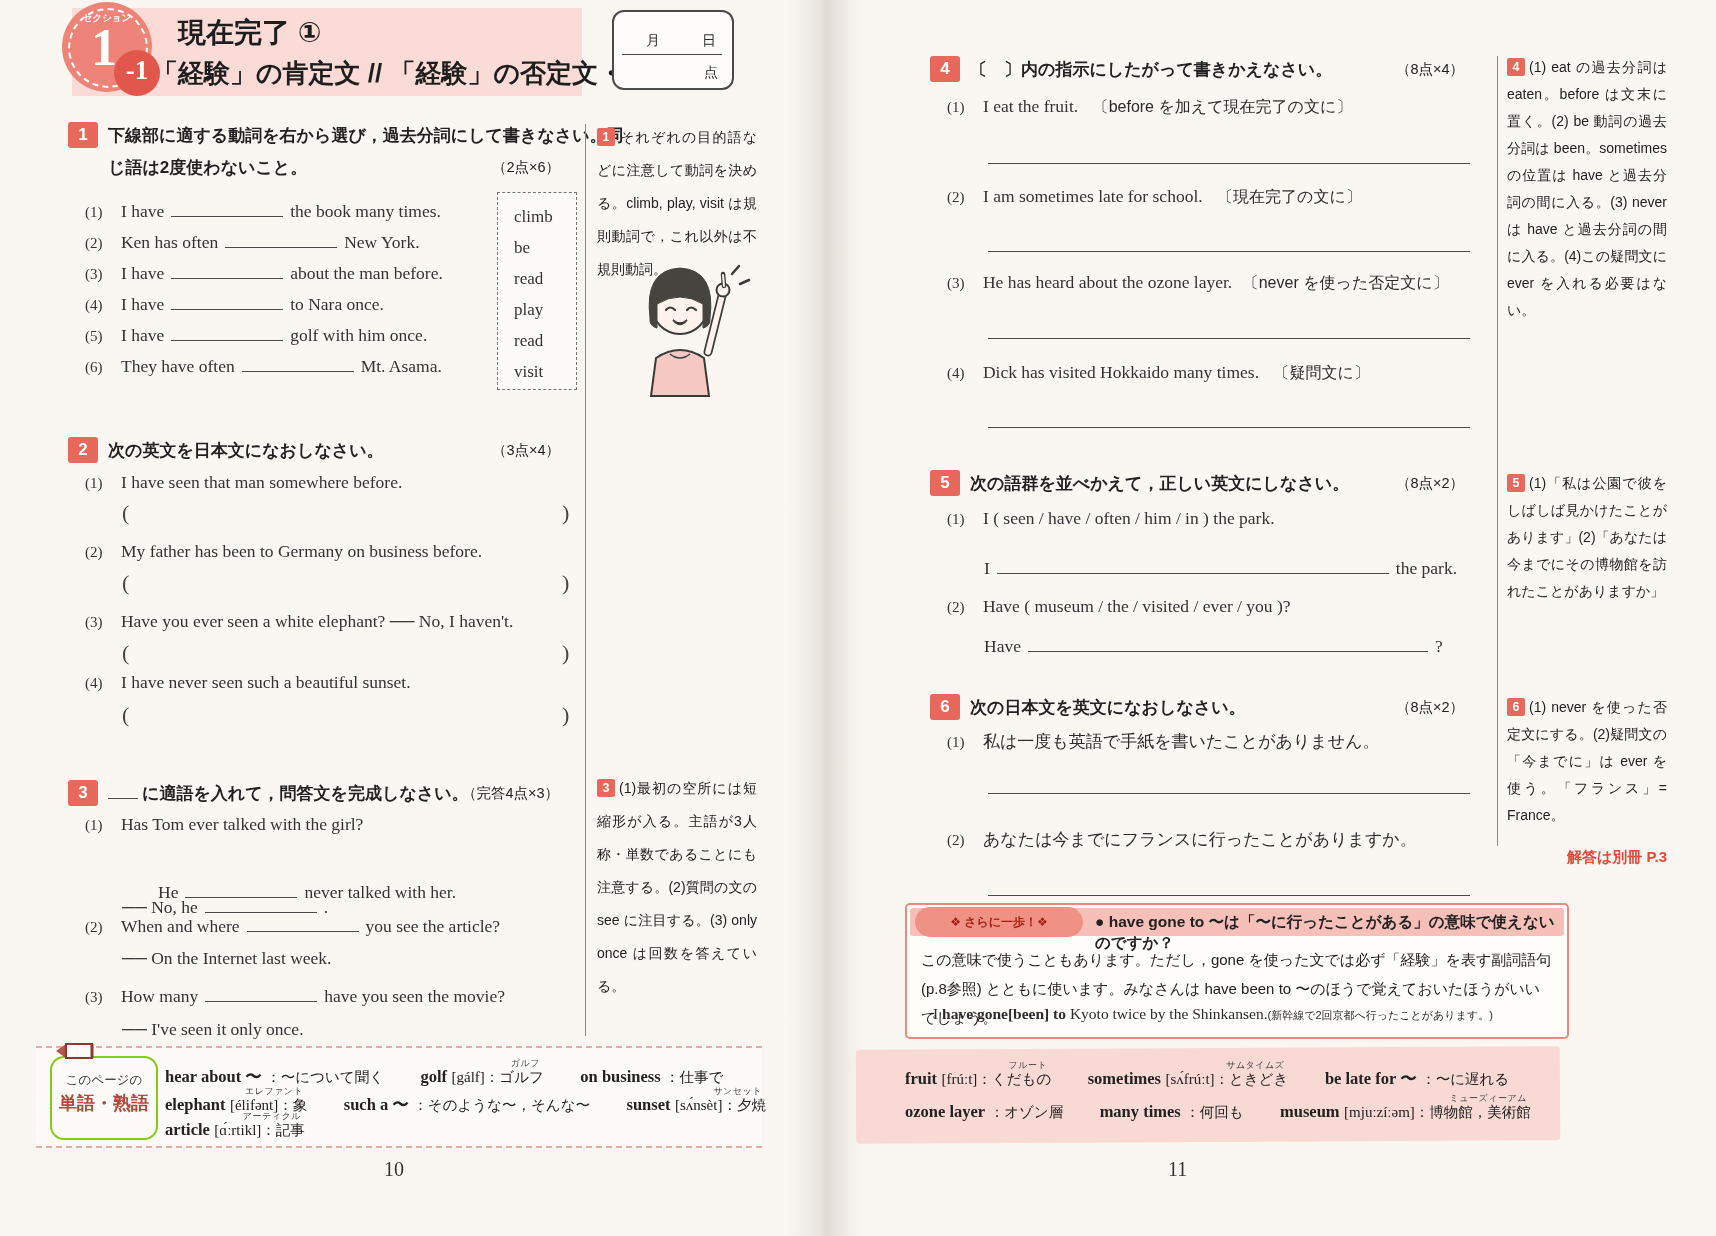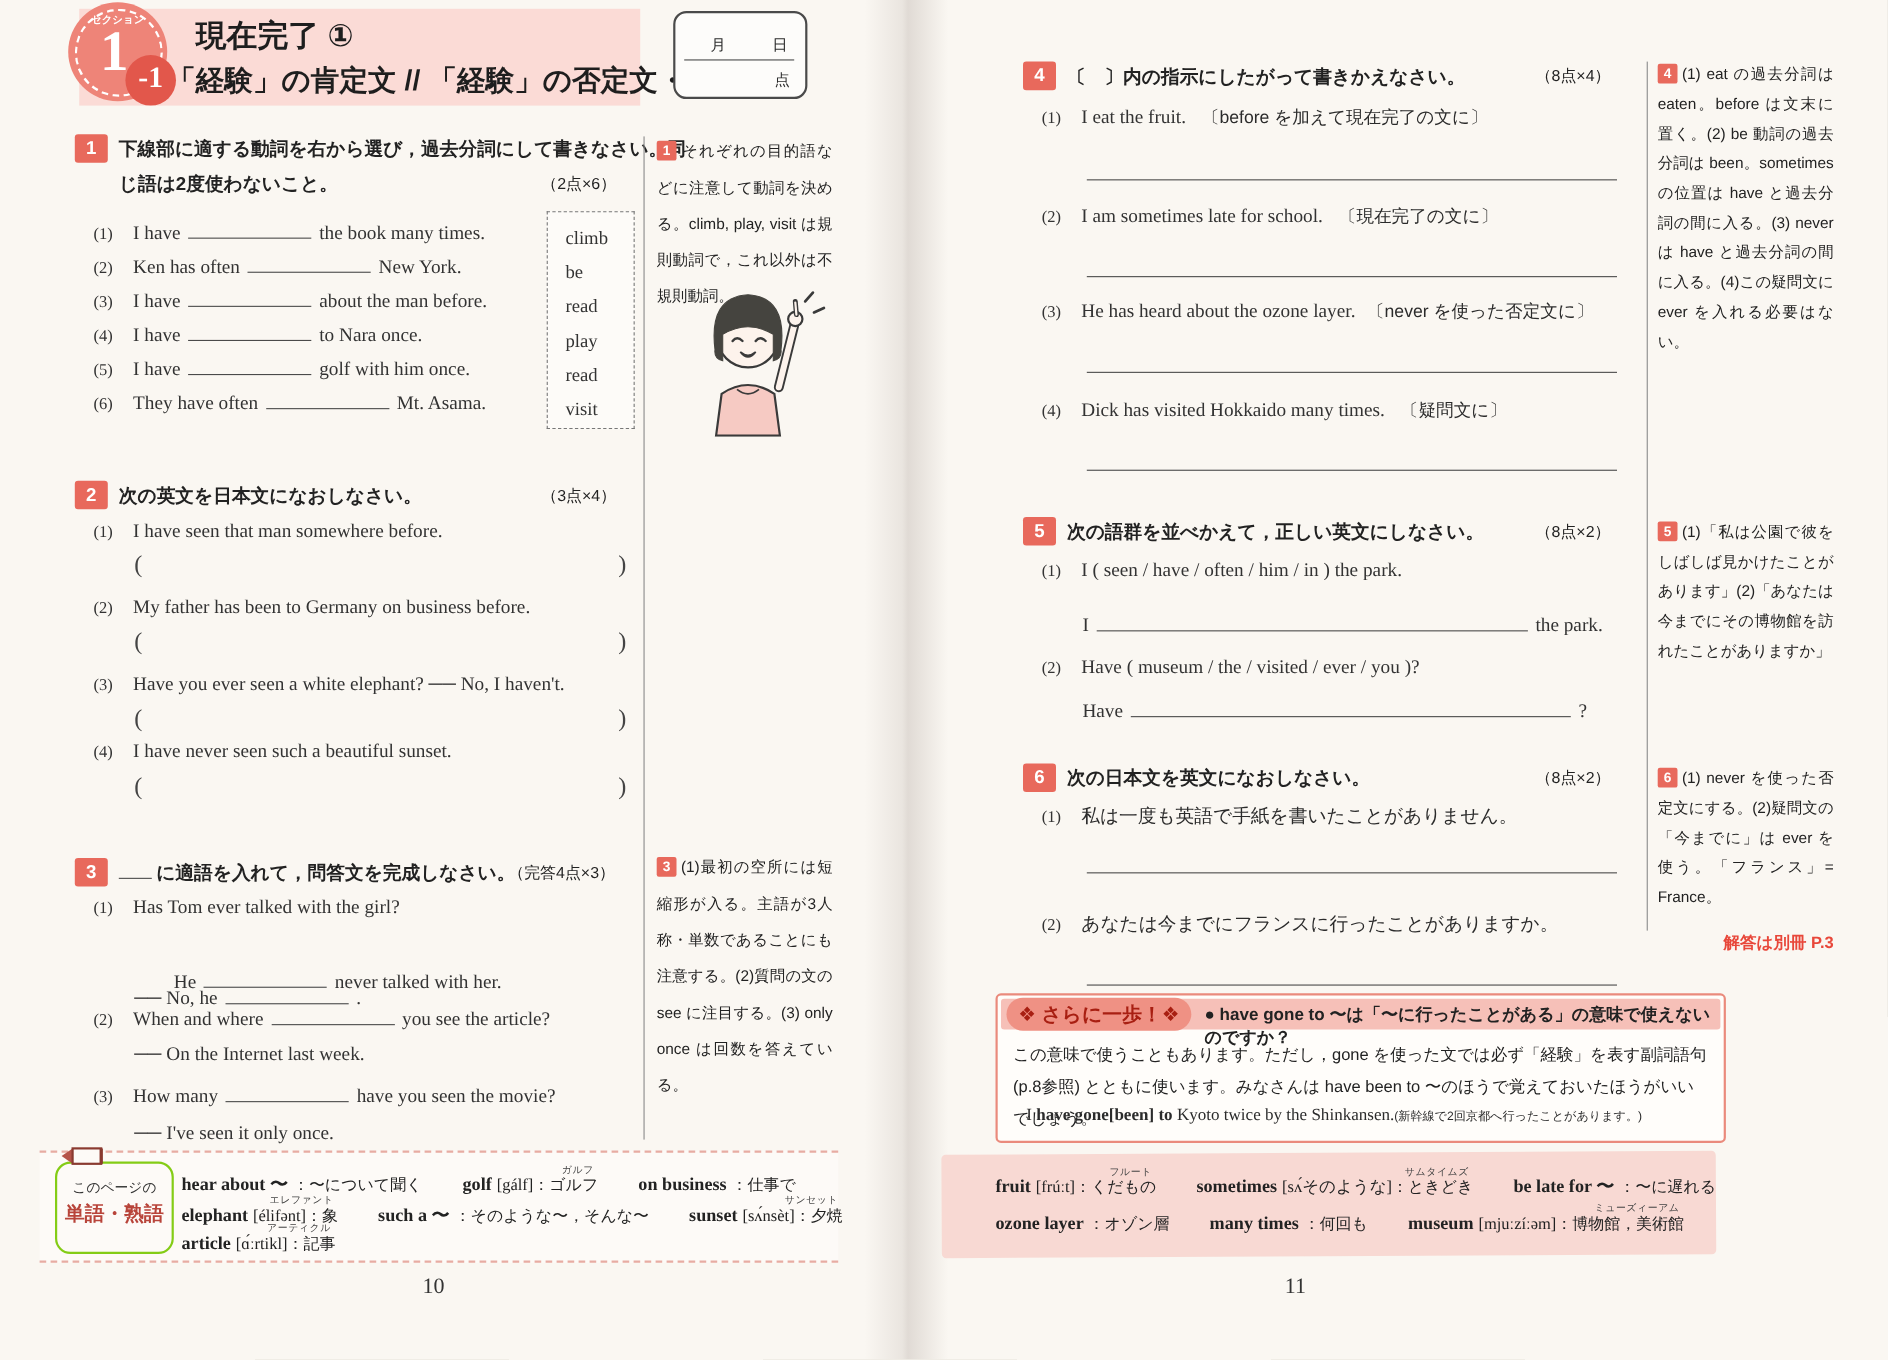--- a/index.html
+++ b/index.html
@@ -294,33 +294,33 @@
     <span class="nbadge">5</span><span class="jp">(1)「私は公園で彼をしばしば見かけたことがあります」(2)「あなたは今までにその博物館を訪れたことがありますか」</span>
   </div>
   <div class="abs noteR" style="left:1507px;top:694px;">
     <span class="nbadge">6</span><span class="jp">(1) never を使った否定文にする。(2)疑問文の「今までに」は ever を使う。「フランス」= France。</span>
   </div>
   <div class="abs jp redtxt" style="left:1507px;top:848px;width:160px;text-align:right;">解答は別冊 P.3</div>
 
   <div class="abs" style="left:905px;top:903px;width:660px;height:132px;border:2px solid #ea8a7c;border-radius:5px;background:#fffdfa;">
     <div class="abs" style="left:3px;top:3px;right:3px;height:28px;background:#f6c0b8;border-radius:3px;"></div>
     <div class="abs" style="left:8px;top:2px;width:168px;height:30px;background:#ef9184;border-radius:15px;text-align:center;">
-      <span class="jp" style="font-size:18px;font-weight:bold;color:#a81f12;line-height:30px;">❖ さらに一歩！❖</span>
+      <span class="jp" style="font-size:12px;font-weight:bold;color:#a81f12;line-height:30px;">❖ さらに一歩！❖</span>
     </div>
     <div class="abs jp" style="left:188px;top:7px;font-size:15.5px;font-weight:bold;color:#222;">● have gone to 〜は「〜に行ったことがある」の意味で使えないのですか？</div>
     <div class="abs jp" style="left:14px;top:40px;width:632px;font-size:15px;line-height:29px;color:#222;">この意味で使うこともあります。ただし，gone を使った文では必ず「経験」を表す副詞語句 (p.8参照) とともに使います。みなさんは have been to 〜のほうで覚えておいたほうがいいでしょう。</div>
     <div class="abs" style="left:26px;top:100px;white-space:nowrap;">
       <span class="en" style="font-size:15.5px;">I </span><span class="en" style="font-size:15.5px;font-weight:bold;">have gone[been] to</span><span class="en" style="font-size:15.5px;"> Kyoto twice by the Shinkansen.</span><span class="jp" style="font-size:11px;">(新幹線で2回京都へ行ったことがあります。)</span>
     </div>
   </div>
 
   <div class="abs" style="left:856px;top:1048px;width:704px;height:94px;background:#f8d9d3;border-radius:4px;transform:rotate(-0.3deg);"></div>
   <div class="abs" style="left:905px;top:1068px;">
     <span class="ventry"><span class="kana">フルート</span><span class="vword">fruit</span> <span class="vpron">[frúːt]</span><span class="jp vmean">：くだもの</span></span>
-    <span class="ventry"><span class="kana">サムタイムズ</span><span class="vword">sometimes</span> <span class="vpron">[sʌ́そのような]</span><span class="jp vmean">：ときどき</span></span>
+    <span class="ventry"><span class="kana">サムタイムズ</span><span class="vword">sometimes</span> <span class="vpron">[sʌ́frúːt]</span><span class="jp vmean">：ときどき</span></span>
     <span class="ventry"><span class="kana"></span><span class="vword">be late for 〜</span> <span class="vpron"></span><span class="jp vmean">：〜に遅れる</span></span>
   </div>
   <div class="abs" style="left:905px;top:1102px;">
     <span class="ventry"><span class="kana"></span><span class="vword">ozone layer</span> <span class="vpron"></span><span class="jp vmean">：オゾン層</span></span>
     <span class="ventry"><span class="kana"></span><span class="vword">many times</span> <span class="vpron"></span><span class="jp vmean">：何回も</span></span>
     <span class="ventry"><span class="kana">ミューズィーアム</span><span class="vword">museum</span> <span class="vpron">[mjuːzíːəm]</span><span class="jp vmean">：博物館，美術館</span></span>
   </div>
 
   <div class="abs en" style="left:1168px;top:1158px;font-size:20px;color:#333;">11</div>
 

